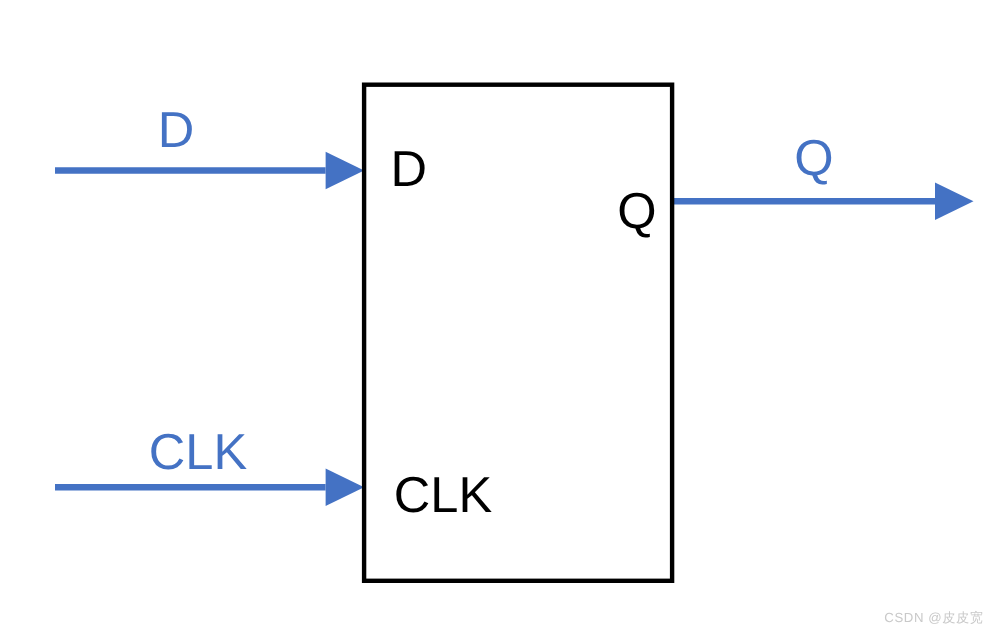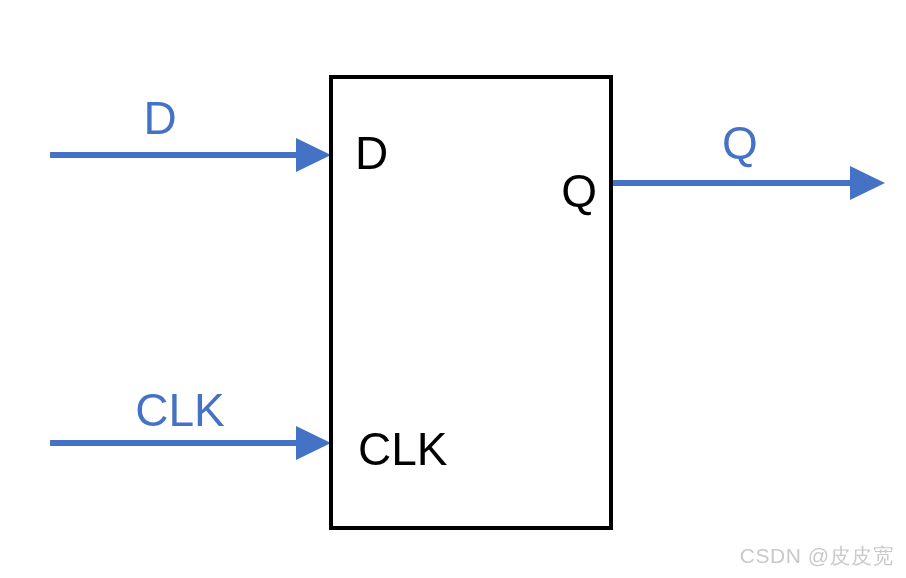--- a/index.html
+++ b/index.html
@@ -32,21 +32,21 @@
     font-size: 46px;
   }
   .pin-label {
     font-size: 46px;
   }
   .watermark-text {
     position: absolute;
     right: 12px;
     bottom: 8px;
     font-family: "Liberation Sans", sans-serif;
-    font-size: 21px;
+    font-size: 12px;
     color: #c9c9c9;
     letter-spacing: 0.5px;
     white-space: nowrap;
     user-select: none;
   }
 </style>
 </head>
 <body>
 
 <div id="canvas">

